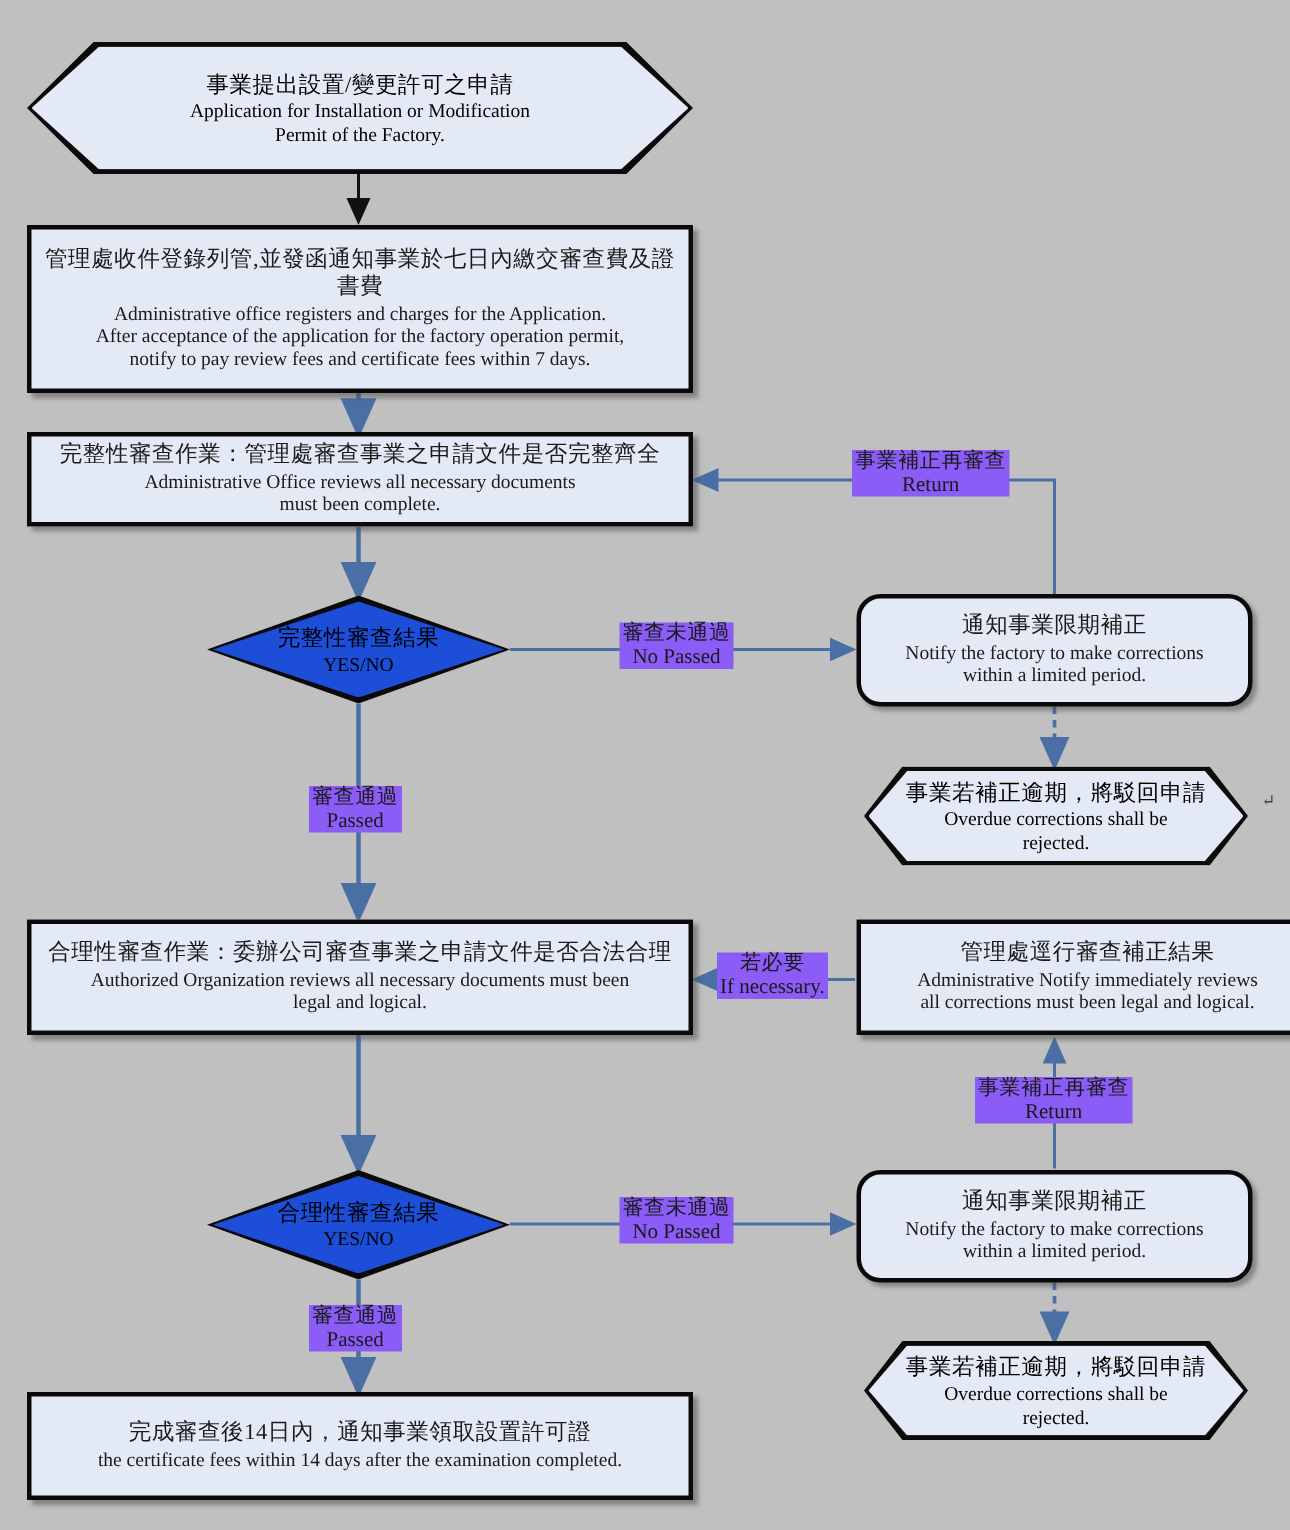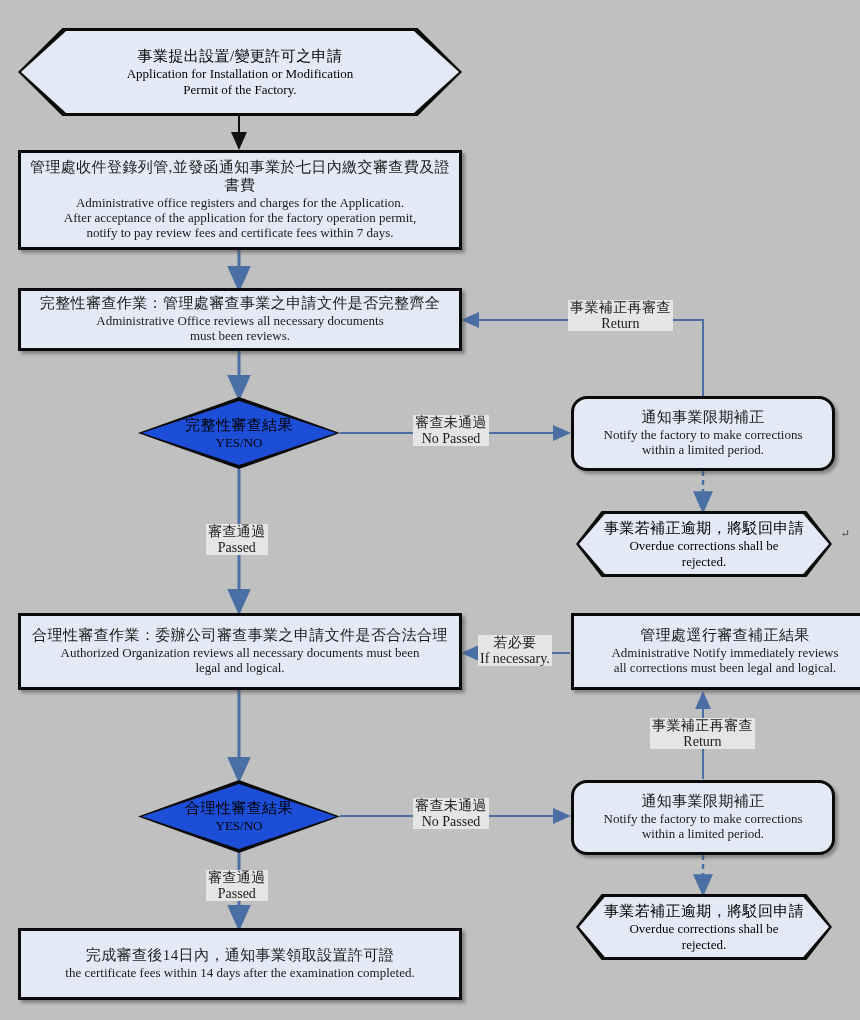--- a/index.html
+++ b/index.html
@@ -43,21 +43,21 @@
     clip-path:polygon(10.3% 0%,89.7% 0%,100% 50%,89.7% 100%,10.3% 100%,0% 50%);
     display:flex;align-items:center;justify-content:center;text-align:center;
   }
   
   .dia{position:absolute;}
   .dia .diaborder{position:absolute;inset:0;background:#0a0a0a;clip-path:polygon(50% 0%,100% 50%,50% 100%,0% 50%);}
   .dia .diafill{position:absolute;left:4px;top:4px;right:4px;bottom:4px;background:#1d4ed8;clip-path:polygon(50% 0%,100% 50%,50% 100%,0% 50%);display:flex;align-items:center;justify-content:center;text-align:center;}
 
   
   .elabel{
-    position:absolute;background:#e5e5e5;color:#1a1a1a;
+    position:absolute;background:#8b5cf6;color:#1a1a1a;
     text-align:center;line-height:1.12;padding:0 2px;white-space:nowrap;
   }
   .elabel .cn{font-size:14px;display:block;}
   .elabel .en{font-size:14px;display:block;}
   .pilcrow{position:absolute;font-size:11px;color:#444;}
 </style>
 </head>
 <body>
 
 <div id="canvas">
@@ -103,34 +103,34 @@
     <div class="hexborder"></div>
     <div class="hexfill">
       <div class="txt">
         <div class="cn">事業提出設置/變更許可之申請</div>
         <div class="en">Application for Installation or Modification</div>
         <div class="en">Permit of the Factory.</div>
       </div>
     </div>
   </div>
 
-  <div class="node rect" style="left:18px;top:150px;width:444px;height:100px;">
+  <div class="node rect" style="left:18px;top:150px;width:444px;height:112px;">
     <div class="txt">
       <div class="cn">管理處收件登錄列管,並發函通知事業於七日內繳交審查費及證書費</div>
       <div class="en">Administrative office registers and charges for the Application.</div>
       <div class="en">After acceptance of the application for the factory operation permit,</div>
       <div class="en">notify to pay review fees and certificate fees within 7 days.</div>
     </div>
   </div>
 
   <div class="node rect" style="left:18px;top:288px;width:444px;height:63px;">
     <div class="txt">
       <div class="cn">完整性審查作業：管理處審查事業之申請文件是否完整齊全</div>
       <div class="en">Administrative Office reviews all necessary documents</div>
-      <div class="en">must been reviews.</div>
+      <div class="en">must been complete.</div>
     </div>
   </div>
 
   <div class="dia" style="left:138px;top:397px;width:202px;height:72px;">
     <div class="diaborder"></div>
     <div class="diafill">
       <div class="txt">
         <div class="cn">完整性審查結果</div>
         <div class="en">YES/NO</div>
       </div>

